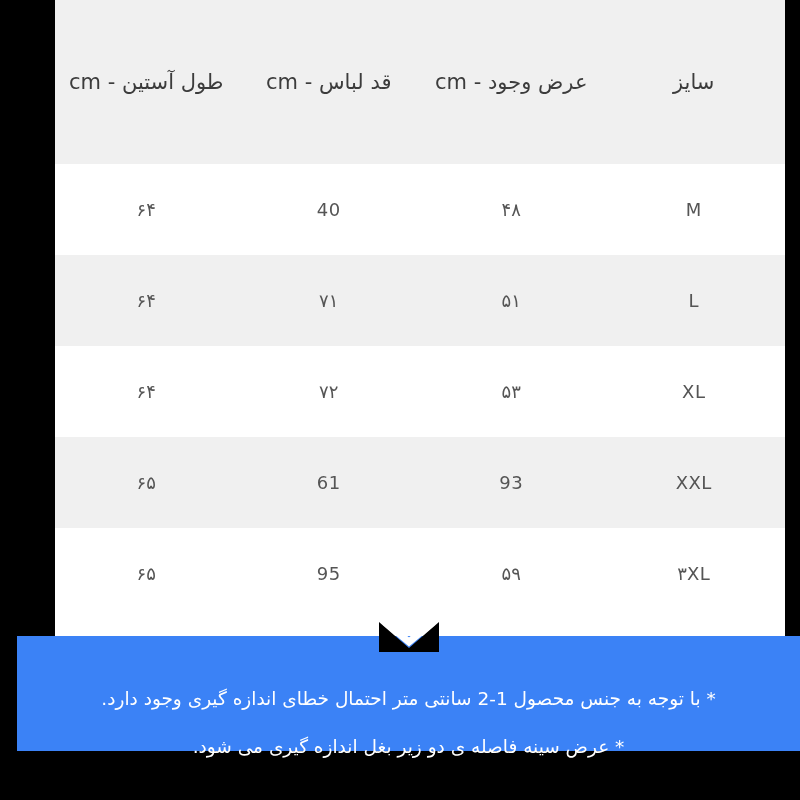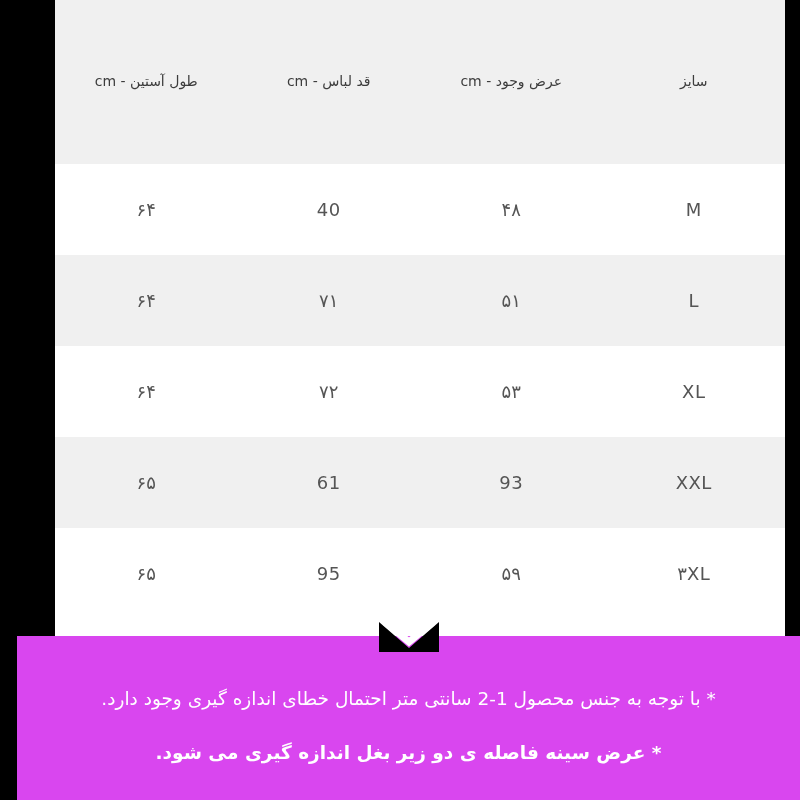--- a/index.html
+++ b/index.html
@@ -42,21 +42,21 @@
   table.size-table th,
   table.size-table td {
     text-align: center;
     vertical-align: middle;
     color: #4a4a4a;
     font-weight: normal;
   }
 
   table.size-table thead th {
     height: 148px;
-    font-size: 14px;
+    font-size: 21px;
     line-height: 1.55;
     padding: 8px 10px;
     background: #f0f0f0;
     color: #3c3c3c;
   }
 
   table.size-table tbody td {
     height: 89px;
     font-size: 18px;
     color: #555555;
@@ -69,22 +69,22 @@
   table.size-table tbody tr:nth-child(even) td {
     background: #f0f0f0;
   }
 
   
   #note-band {
     position: absolute;
     left: 17px;
     right: 0;
     top: 636px;
-    height: 164px;
-    background: #d946ef;
+    height: 115px;
+    background: #3b82f6;
     color: #ffffff;
     direction: rtl;
   }
 
   
   #chevron {
     position: absolute;
     left: 50%;
     top: -14px;
     transform: translateX(-50%);
@@ -93,21 +93,21 @@
   }
 
   .note-line {
     font-size: 18.5px;
     line-height: 1.6;
     color: #ffffff;
     text-align: center;
     padding: 0 40px;
   }
   #note-1 { margin-top: 48px; }
-  #note-2 { margin-top: 24px; font-weight: bold; }
+  #note-2 { margin-top: 18px; }
 </style>
 </head>
 <body>
 
 <div id="page">
 
   <div id="table-card">
     <table class="size-table">
       <thead>
         <tr>

